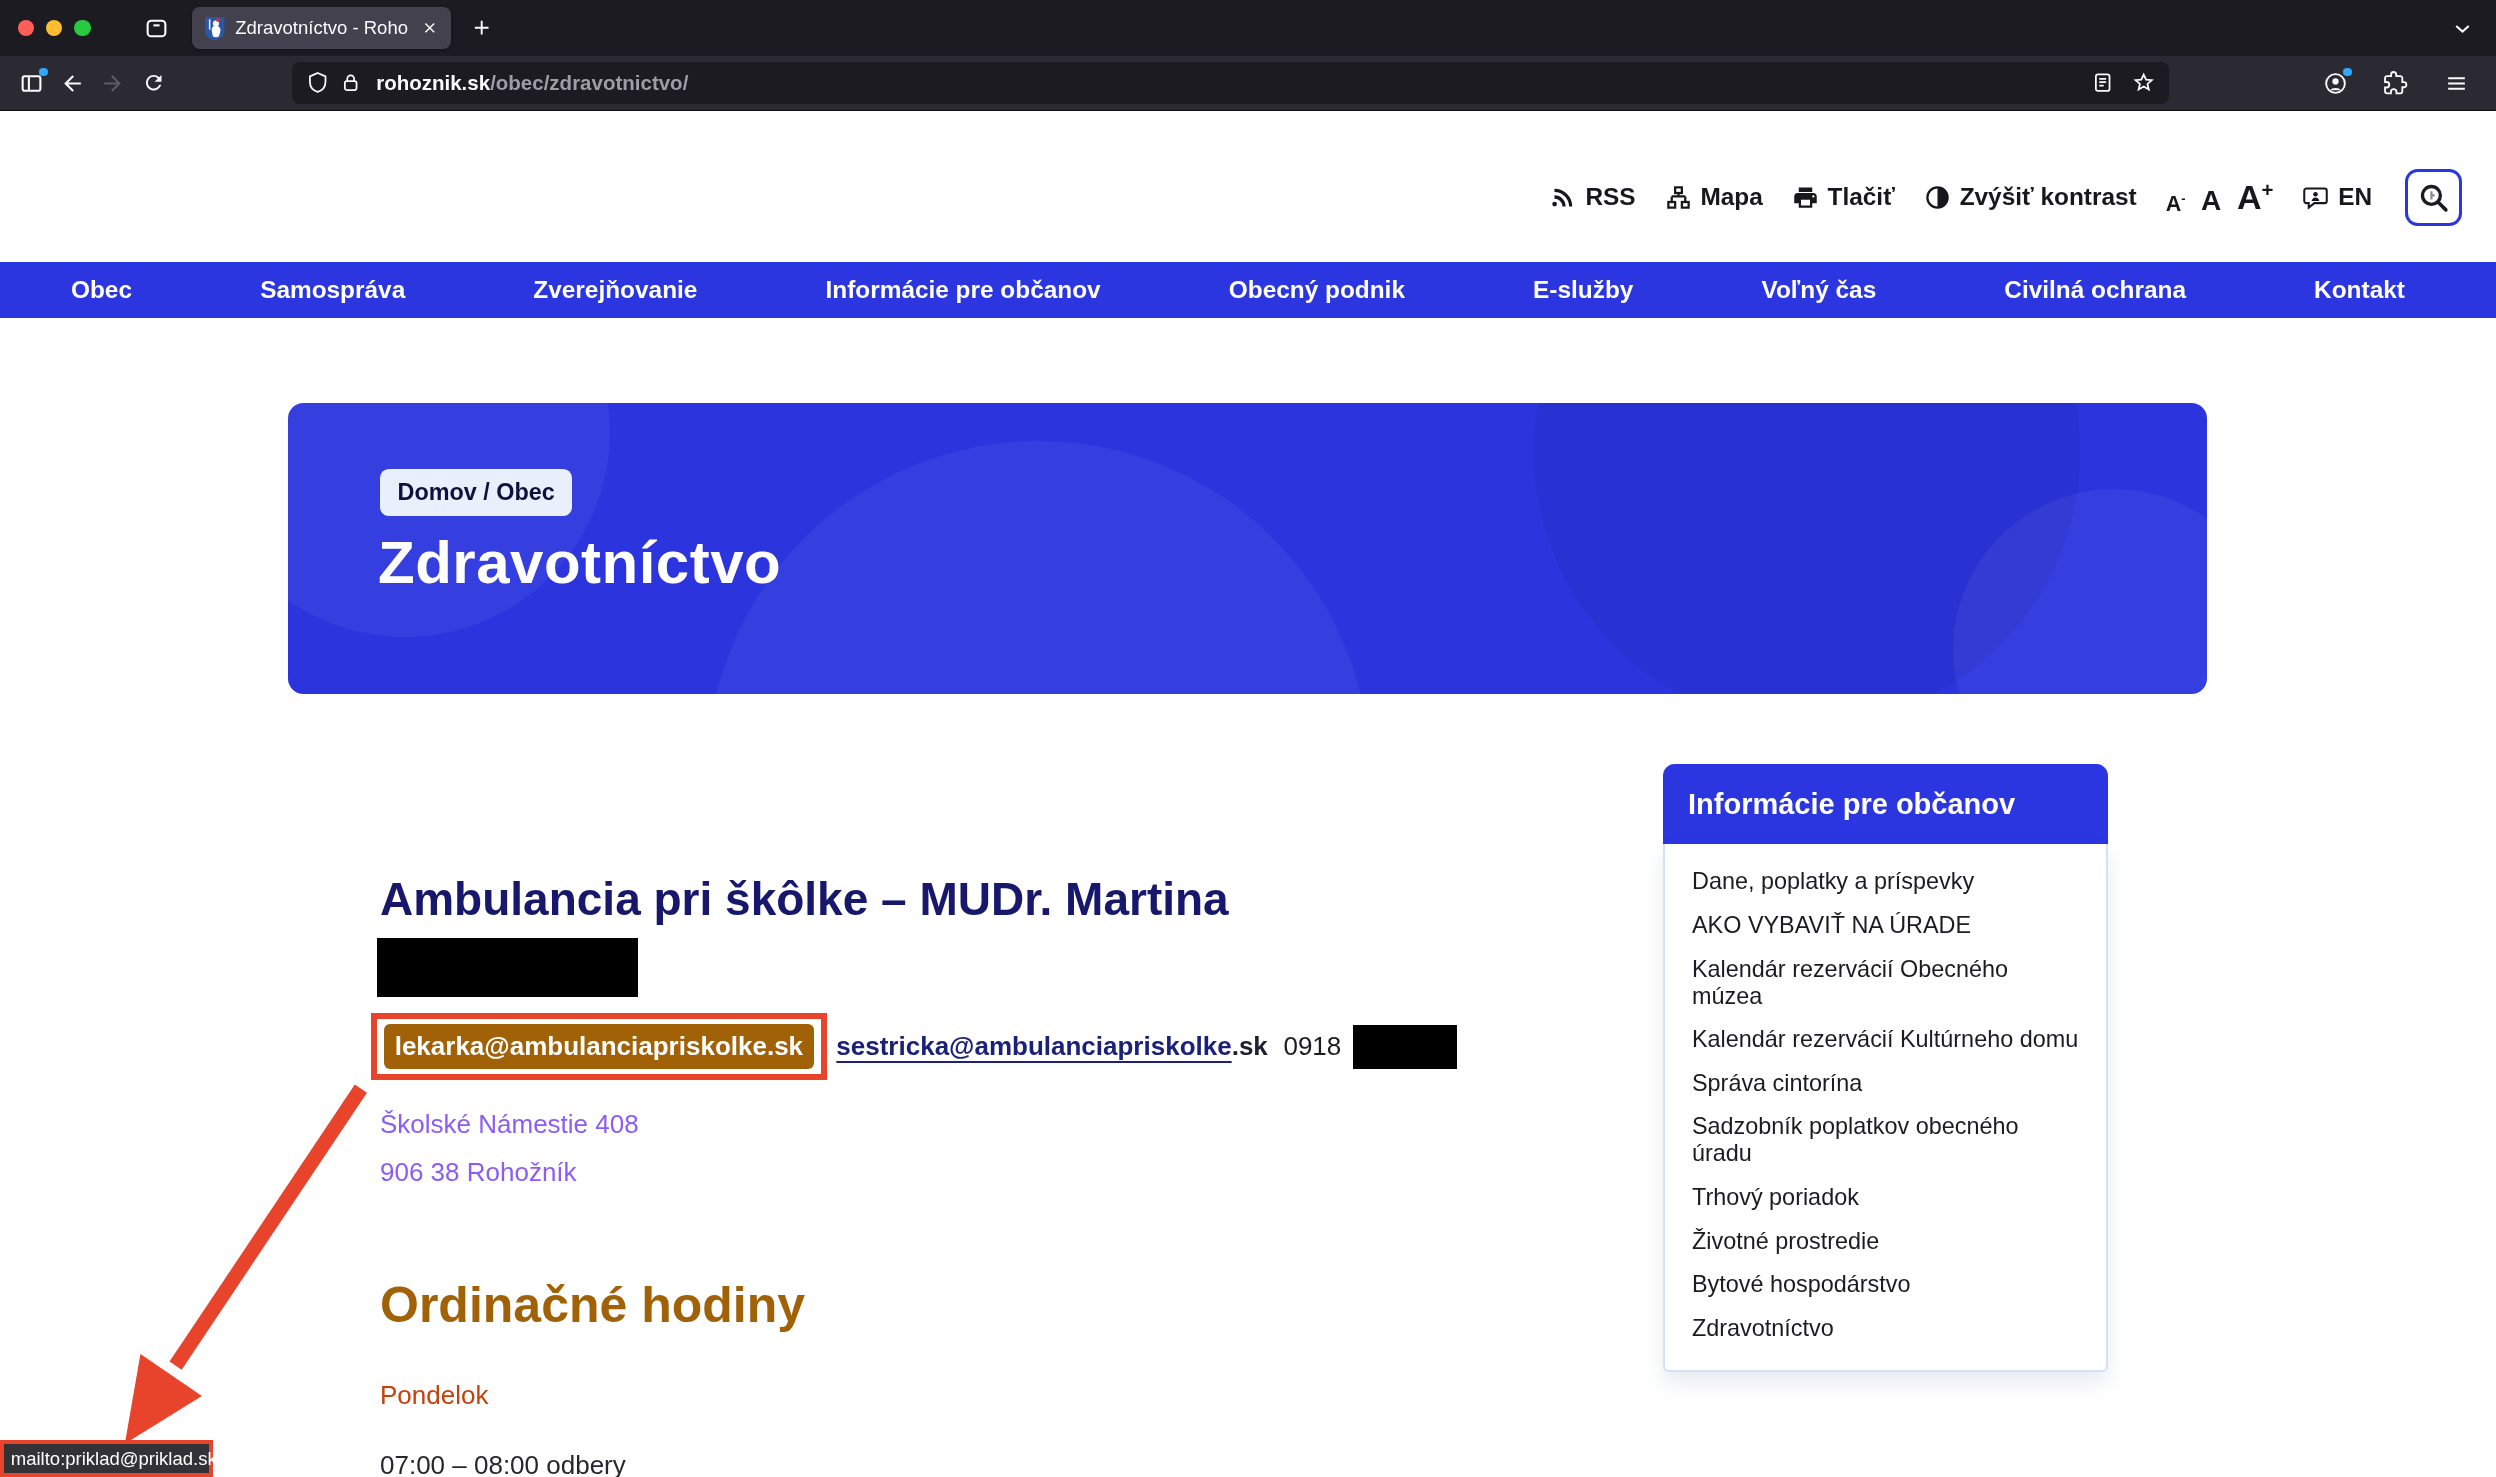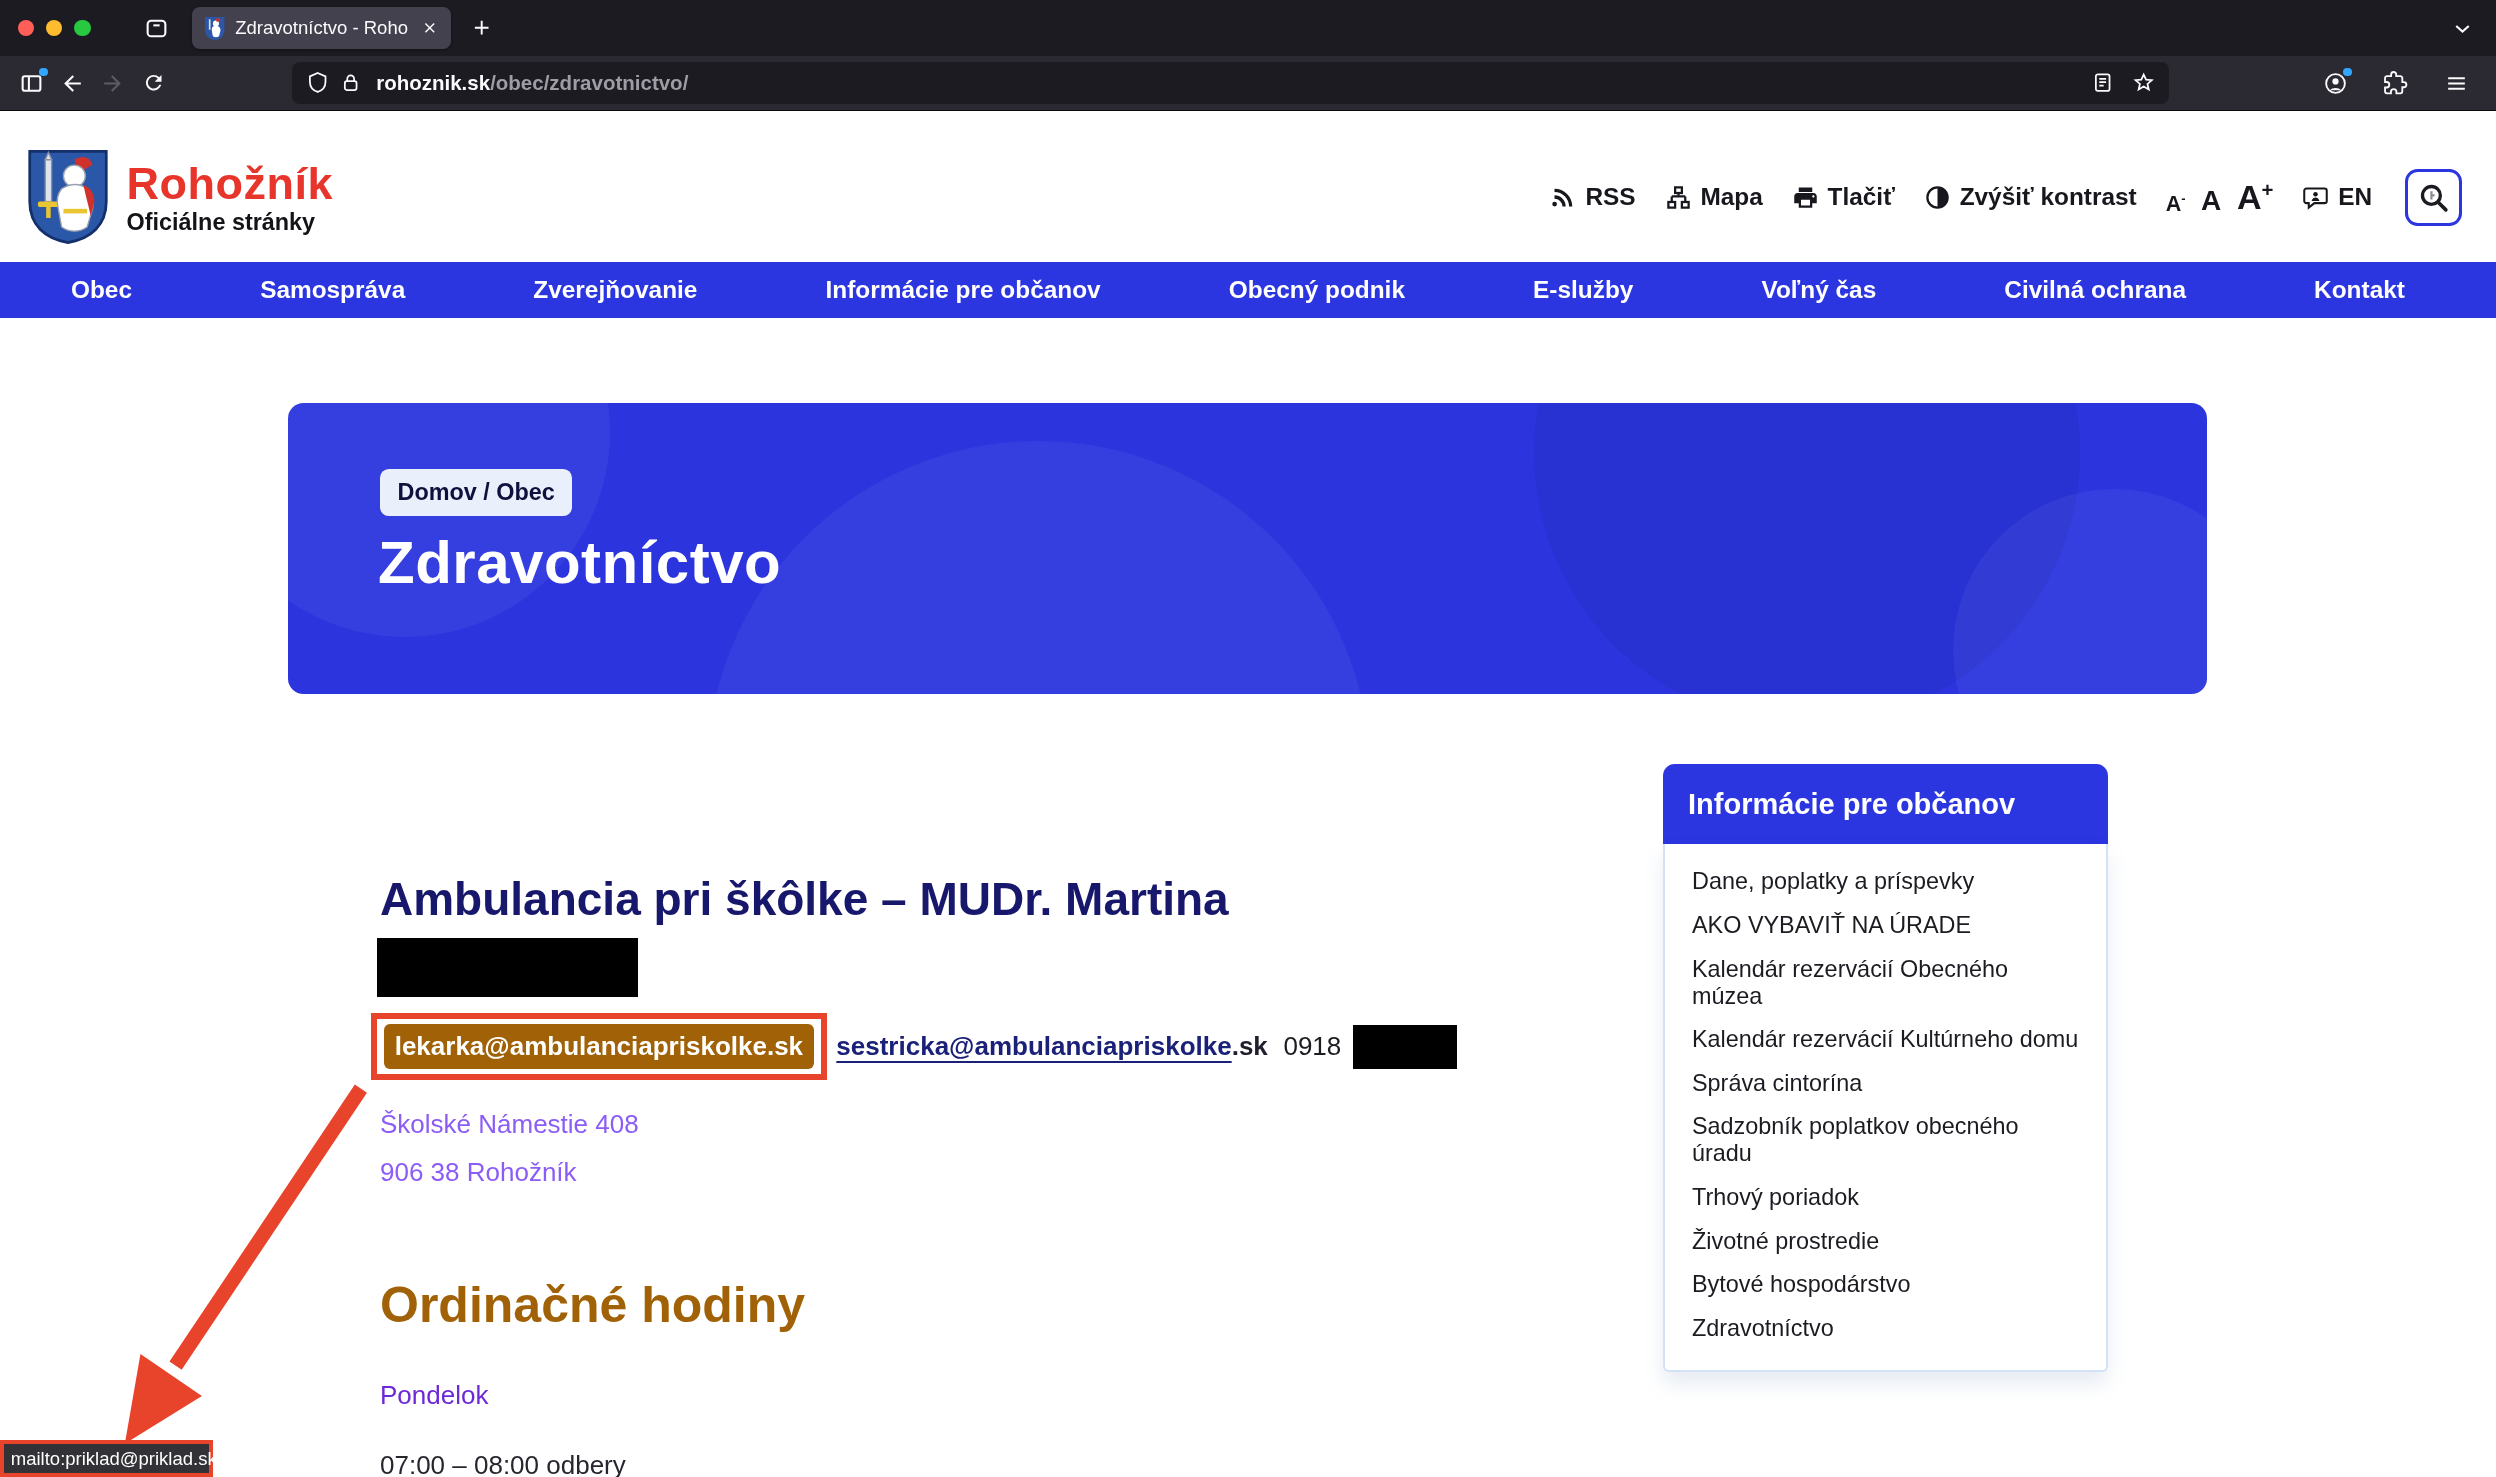--- a/index.html
+++ b/index.html
@@ -80,21 +80,21 @@
   .selected-email{background:#a16207;color:#fff;font-weight:bold;font-size:26px;padding:6.8px 10.7px;
     border-radius:5.9px;white-space:nowrap;}
   .nurse-email{margin-left:9.8px;font-size:26px;font-weight:600;color:#1b2178;text-decoration:underline;
     text-underline-offset:5.9px;text-decoration-thickness:2px;white-space:nowrap;}
   .nurse-suffix{font-size:26px;font-weight:600;color:#1f1f2e;}
   .phone{margin-left:15.6px;font-size:26px;color:#1b1b22;font-weight:500;}
   .redact-2{width:104px;height:44px;background:#000;margin-left:11.7px;}
   .address{margin-top:29px;font-size:26px;color:#8b5cf6;font-weight:500;}
   .address p{margin:0 0 17.6px;}
   .hours-heading{margin-top:88px;font-size:50px;font-weight:bold;color:#a16207;line-height:59px;}
-  .day{margin-top:45px;font-size:26px;color:#6d28d9;font-weight:500;}
+  .day{margin-top:45px;font-size:26px;color:#c2410c;font-weight:500;}
   .hours{margin-top:39px;font-size:26px;color:#26262e;font-weight:500;}
 
   
   .sidebar{position:absolute;left:1663px;top:653px;width:445px;}
   .sidebar-header{background:#2b35e0;color:#fff;font-size:29px;font-weight:bold;height:80px;
     display:flex;align-items:center;padding-left:25px;border-radius:11.7px 11.7px 0 0;}
   .sidebar-body{background:#fff;border:2.9px solid #d3e2f6;border-top:none;border-radius:0 0 5.9px 5.9px;
     padding:24.4px 27px 11.7px;box-shadow:0 11.7px 19.5px rgba(120,150,190,.18);}
   .sidebar-item{font-size:23.4px;line-height:27px;color:#1b1b22;margin-bottom:16.6px;}
 
@@ -210,38 +210,20 @@
         <svg width="25" height="25" viewBox="0 0 24 24" stroke="currentColor" stroke-width="2">
             <path d="M4 7h16M4 12h16M4 17h16"></path>
           </svg>
       </div>
     </div>
   </div>
 
   <div class="page">
 
     <div class="site-header">
-      <div class="logo">
-        <svg width="82" height="98" viewBox="0 0 90 106">
-          <path d="M3 3h84v55c0 26-17 41-42 45C20 99 3 84 3 58z" fill="#2a57a8" stroke="#14306b" stroke-width="3"></path>
-          <rect x="20" y="12" width="7" height="46" fill="#dfe4ec" stroke="#8b93a3" stroke-width="1.5"></rect>
-          <path d="M20 12l3.5-8 3.5 8z" fill="#dfe4ec" stroke="#8b93a3" stroke-width="1.5"></path>
-          <rect x="12" y="58" width="23" height="6" rx="2" fill="#e9c531"></rect>
-          <rect x="21" y="64" width="5" height="12" fill="#e9c531"></rect>
-          <path d="M52 12c10-6 18-2 20 6-6 2-10 8-16 6z" fill="#d0312d"></path>
-          <circle cx="52" cy="30" r="12" fill="#fff" stroke="#9aa2b0" stroke-width="1.5"></circle>
-          <path d="M38 44c10-6 20-6 28 0 6 5 8 14 6 22l-6 20c-8 6-20 6-28 0l-4-22c-2-8 0-15 4-20z" fill="#fff" stroke="#9aa2b0" stroke-width="1.5"></path>
-          <path d="M62 40c8 2 12 10 12 18l-4 16c-2-10-6-24-8-34z" fill="#d0312d"></path>
-          <rect x="40" y="66" width="26" height="5" fill="#e9c531"></rect>
-        </svg>
-        <div>
-          <div class="logo-name">Rohožník</div>
-          <div class="logo-sub">Oficiálne stránky</div>
-        </div>
-      </div>
 
       <div class="utilities">
         <span class="util">
           <svg viewBox="0 0 24 24" fill="currentColor">
               <path d="M6.2 17.8a2.1 2.1 0 1 1-4.2 0 2.1 2.1 0 0 1 4.2 0zM4 10.1v2.9a7 7 0 0 1 7 7h2.9A9.9 9.9 0 0 0 4 10.1zM4 4.2v2.9A12.9 12.9 0 0 1 16.9 20h2.9A15.8 15.8 0 0 0 4 4.2z"></path>
             </svg>
           <span>RSS</span>
         </span>
         <span class="util">
           <svg viewBox="0 0 24 24" fill="none" stroke="currentColor" stroke-width="2">

